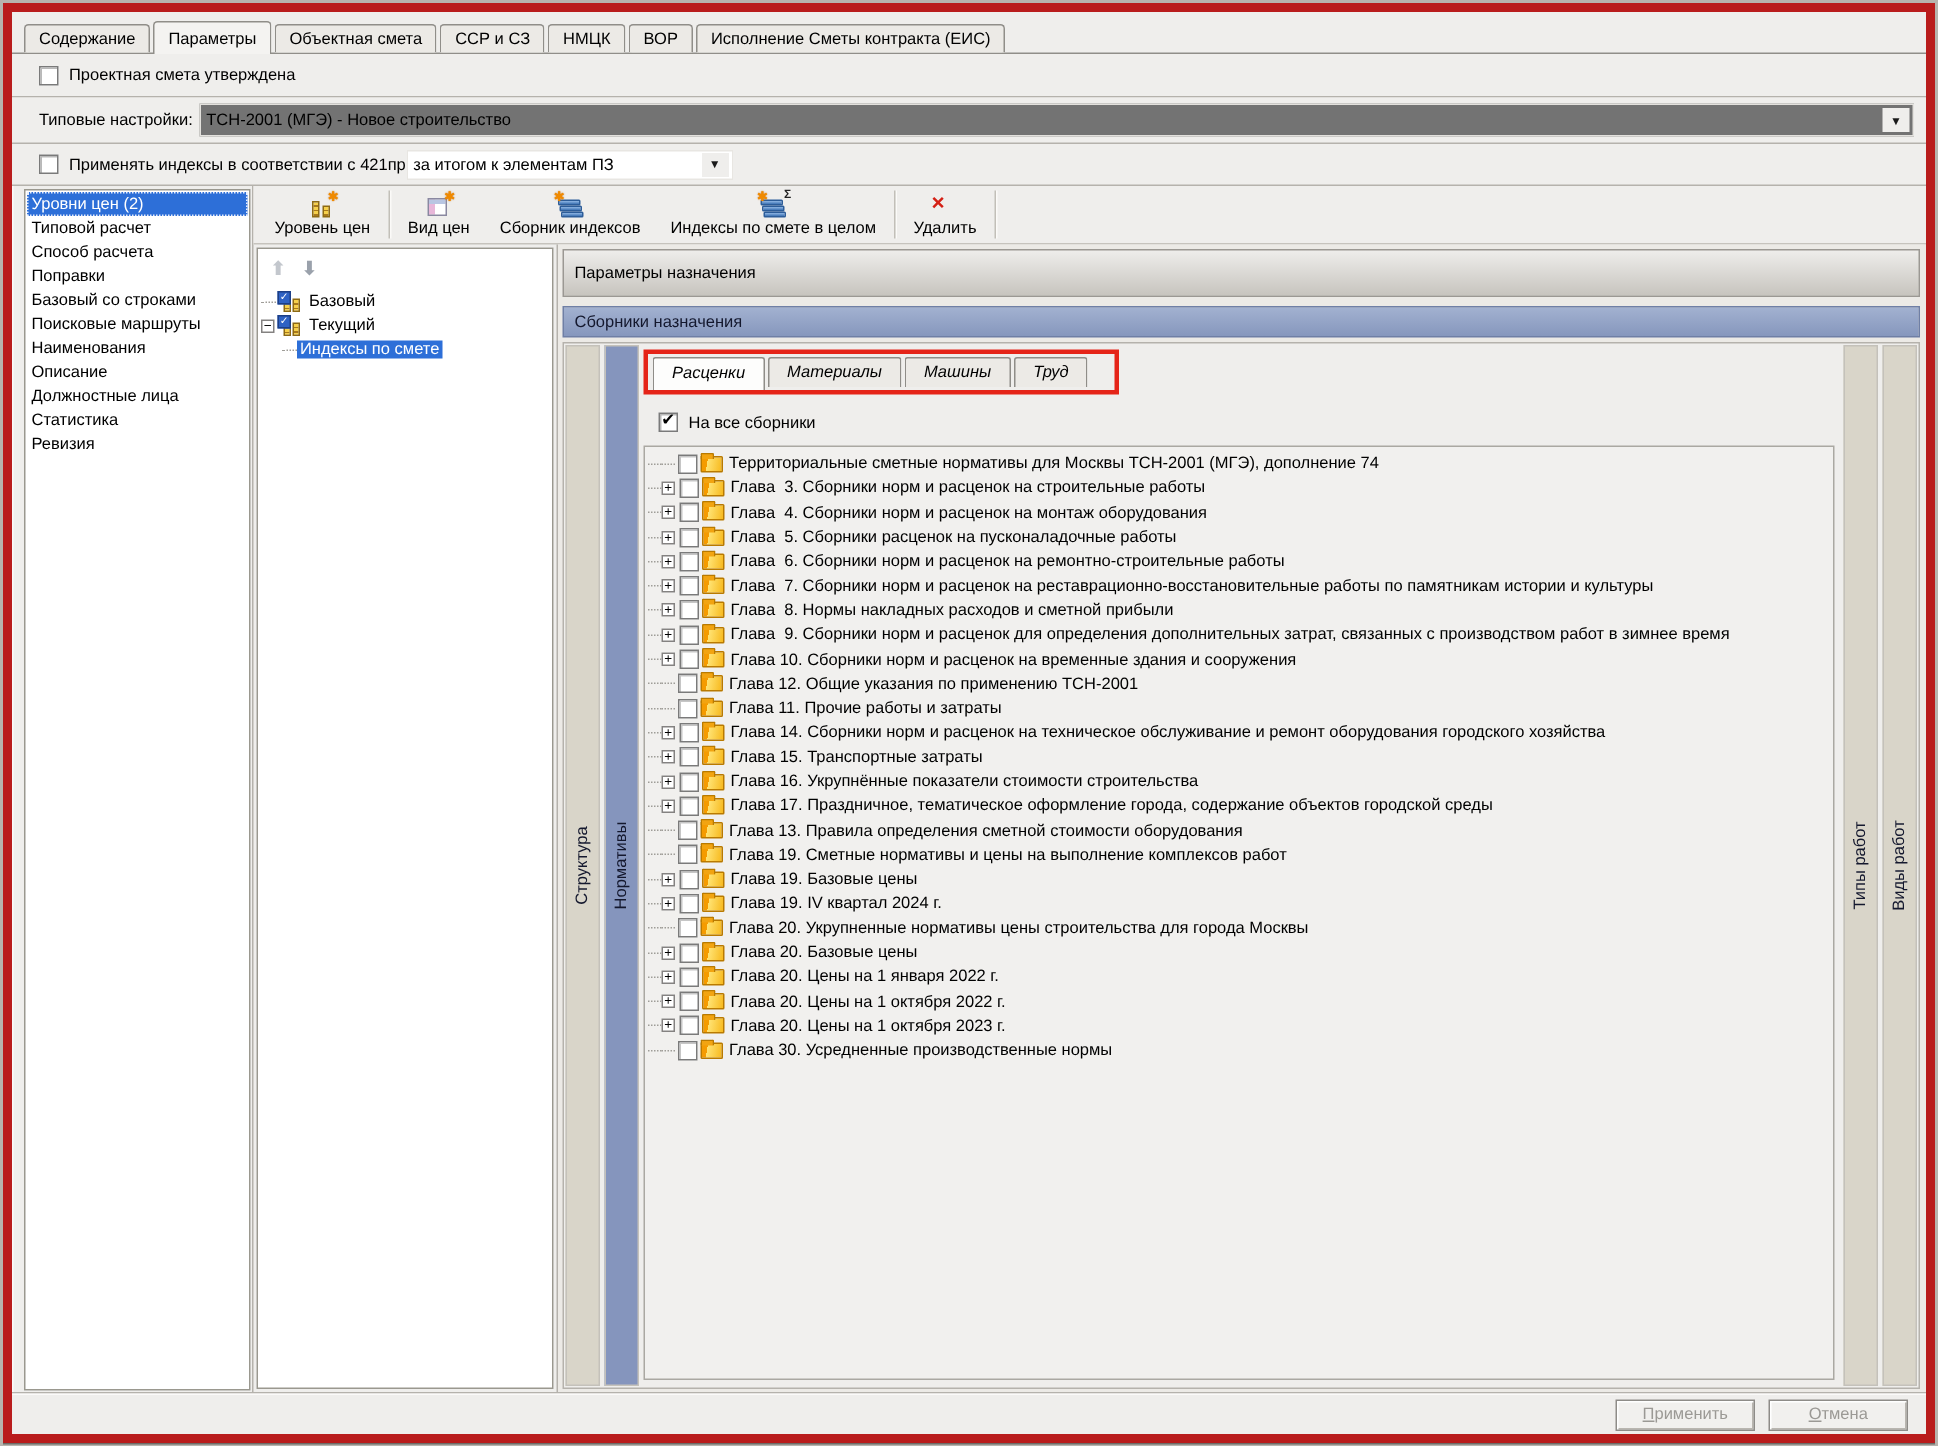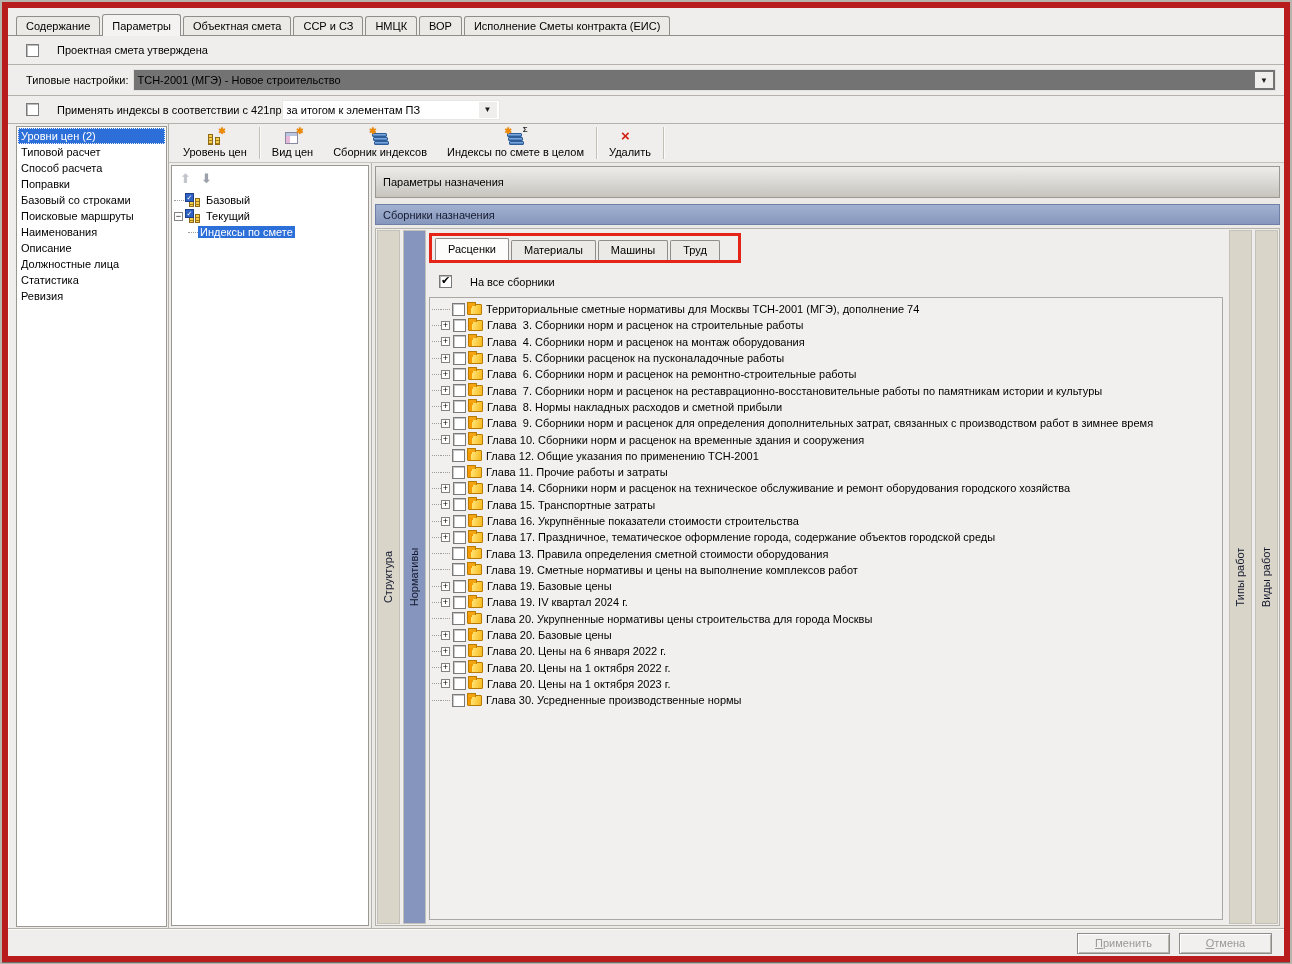--- a/index.html
+++ b/index.html
@@ -18,21 +18,21 @@
   
   .hrow { border-bottom:1px solid #b5b2ac; background:#efeeec; display:flex; align-items:center; }
   .row-approved { height:29px; padding-left:18px; }
   .row-settings { height:31px; padding-left:18px; }
   .row-421 { height:28px; padding-left:18px; }
 
   .cb { width:13px; height:13px; background:#fff; border:1px solid #7a7a7a;
         box-shadow:inset 1px 1px 0 #b9b9b9; display:inline-flex; align-items:center; justify-content:center;
         font-size:11px; line-height:11px; color:#000; flex:none; }
   .cb .mark { position:relative; top:-1px; font-weight:bold; }
-  .cb-label { margin-left:18px; white-space:nowrap; }
+  .cb-label { margin-left:7px; white-space:nowrap; }
 
   .combo-wide { flex:1; height:22px; background:#737373; margin:0 8px 0 4px; display:flex; align-items:center; border:1px solid #e3e1dd; }
   .combo-wide .val { flex:1; padding-left:4px; white-space:nowrap; }
   .combo-sm { width:218px; height:20px; background:#fff; display:flex; align-items:center; border:1px solid #e8e6e2; }
   .combo-sm .val { flex:1; padding-left:4px; white-space:nowrap; }
   .dd-btn { width:18px; height:16px; margin-right:2px; background:#efeeec; display:flex; align-items:center; justify-content:center; color:#1a1a1a; font-size:8px; flex:none; }
 
   
   .main { flex:1; display:flex; min-height:0; }
 
@@ -100,21 +100,21 @@
   .content { flex:1; display:flex; margin-top:3px; border:1px solid #b5b2ac; background:#efeeec; min-height:0; padding:1px; }
   .vstrip { width:23px; flex:none; display:flex; align-items:center; justify-content:center; margin-right:3px; border:1px solid #c4c1ba; }
   .vstrip:last-child { margin-right:0; }
   .vstrip.beige { background:#d9d5c9; }
   .vstrip.blue { background:#8595bd; }
   .vlabel { transform:rotate(-90deg); white-space:nowrap; color:#14182e; }
   .inner { flex:1; display:flex; flex-direction:column; min-width:0; padding:3px 6px 4px 3px; }
 
   .tabs-highlight { border:3px solid #e52418; display:inline-flex; align-items:flex-end; align-self:flex-start;
                     padding:2px 16px 0 3px; background:transparent; }
-  .itabbar { display:flex; align-items:flex-end; }
+  .itabbar { display:flex; align-items:flex-start;font-style:italic; }
   .itab { border:1px solid #8f8d88; border-bottom:none; border-radius:2px 2px 0 0; background:#eceae6;
           padding:3px 12px 4px 12px; margin-right:2px; white-space:nowrap; }
   .itab.active { background:#fdfdfc; padding-top:4px; padding-bottom:5px; }
 
   .allchk { display:flex; align-items:center; margin:12px 0 0 10px; }
 
   .treebox { flex:1; margin-top:9px; border:1px solid #aaa8a2; background:#f1f0ee; padding:3px 2px; overflow:hidden; }
   .nrow { height:16.3px; display:flex; align-items:center; white-space:pre; }
   .nrow .conn { width:9px; }
   .nrow .cb { width:13px; height:13px; margin:0 2px; box-shadow:inset 1px 1px 0 #c6c6c6; }
@@ -325,21 +325,21 @@
                   <div class="nrow"><span class="conn"></span><span class="exp">+</span><span class="cb"></span><span class="folder"></span><span>Глава 14. Сборники норм и расценок на техническое обслуживание и ремонт оборудования городского хозяйства</span></div>
                   <div class="nrow"><span class="conn"></span><span class="exp">+</span><span class="cb"></span><span class="folder"></span><span>Глава 15. Транспортные затраты</span></div>
                   <div class="nrow"><span class="conn"></span><span class="exp">+</span><span class="cb"></span><span class="folder"></span><span>Глава 16. Укрупнённые показатели стоимости строительства</span></div>
                   <div class="nrow"><span class="conn"></span><span class="exp">+</span><span class="cb"></span><span class="folder"></span><span>Глава 17. Праздничное, тематическое оформление города, содержание объектов городской среды</span></div>
                   <div class="nrow"><span class="conn"></span><span class="conn"></span><span class="cb"></span><span class="folder"></span><span>Глава 13. Правила определения сметной стоимости оборудования</span></div>
                   <div class="nrow"><span class="conn"></span><span class="conn"></span><span class="cb"></span><span class="folder"></span><span>Глава 19. Сметные нормативы и цены на выполнение комплексов работ</span></div>
                   <div class="nrow"><span class="conn"></span><span class="exp">+</span><span class="cb"></span><span class="folder"></span><span>Глава 19. Базовые цены</span></div>
                   <div class="nrow"><span class="conn"></span><span class="exp">+</span><span class="cb"></span><span class="folder"></span><span>Глава 19. IV квартал 2024 г.</span></div>
                   <div class="nrow"><span class="conn"></span><span class="conn"></span><span class="cb"></span><span class="folder"></span><span>Глава 20. Укрупненные нормативы цены строительства для города Москвы</span></div>
                   <div class="nrow"><span class="conn"></span><span class="exp">+</span><span class="cb"></span><span class="folder"></span><span>Глава 20. Базовые цены</span></div>
-                  <div class="nrow"><span class="conn"></span><span class="exp">+</span><span class="cb"></span><span class="folder"></span><span>Глава 20. Цены на 6 января 2022 г.</span></div>
+                  <div class="nrow"><span class="conn"></span><span class="exp">+</span><span class="cb"></span><span class="folder"></span><span>Глава 20. Цены на 1 января 2022 г.</span></div>
                   <div class="nrow"><span class="conn"></span><span class="exp">+</span><span class="cb"></span><span class="folder"></span><span>Глава 20. Цены на 1 октября 2022 г.</span></div>
                   <div class="nrow"><span class="conn"></span><span class="exp">+</span><span class="cb"></span><span class="folder"></span><span>Глава 20. Цены на 1 октября 2023 г.</span></div>
                   <div class="nrow"><span class="conn"></span><span class="conn"></span><span class="cb"></span><span class="folder"></span><span>Глава 30. Усредненные производственные нормы</span></div>
                 </div>
             </div>
 
             <div id="rightStrips" style="display:flex;">
                 <div class="vstrip beige">
                   <span class="vlabel">Типы работ</span>
                 </div>

